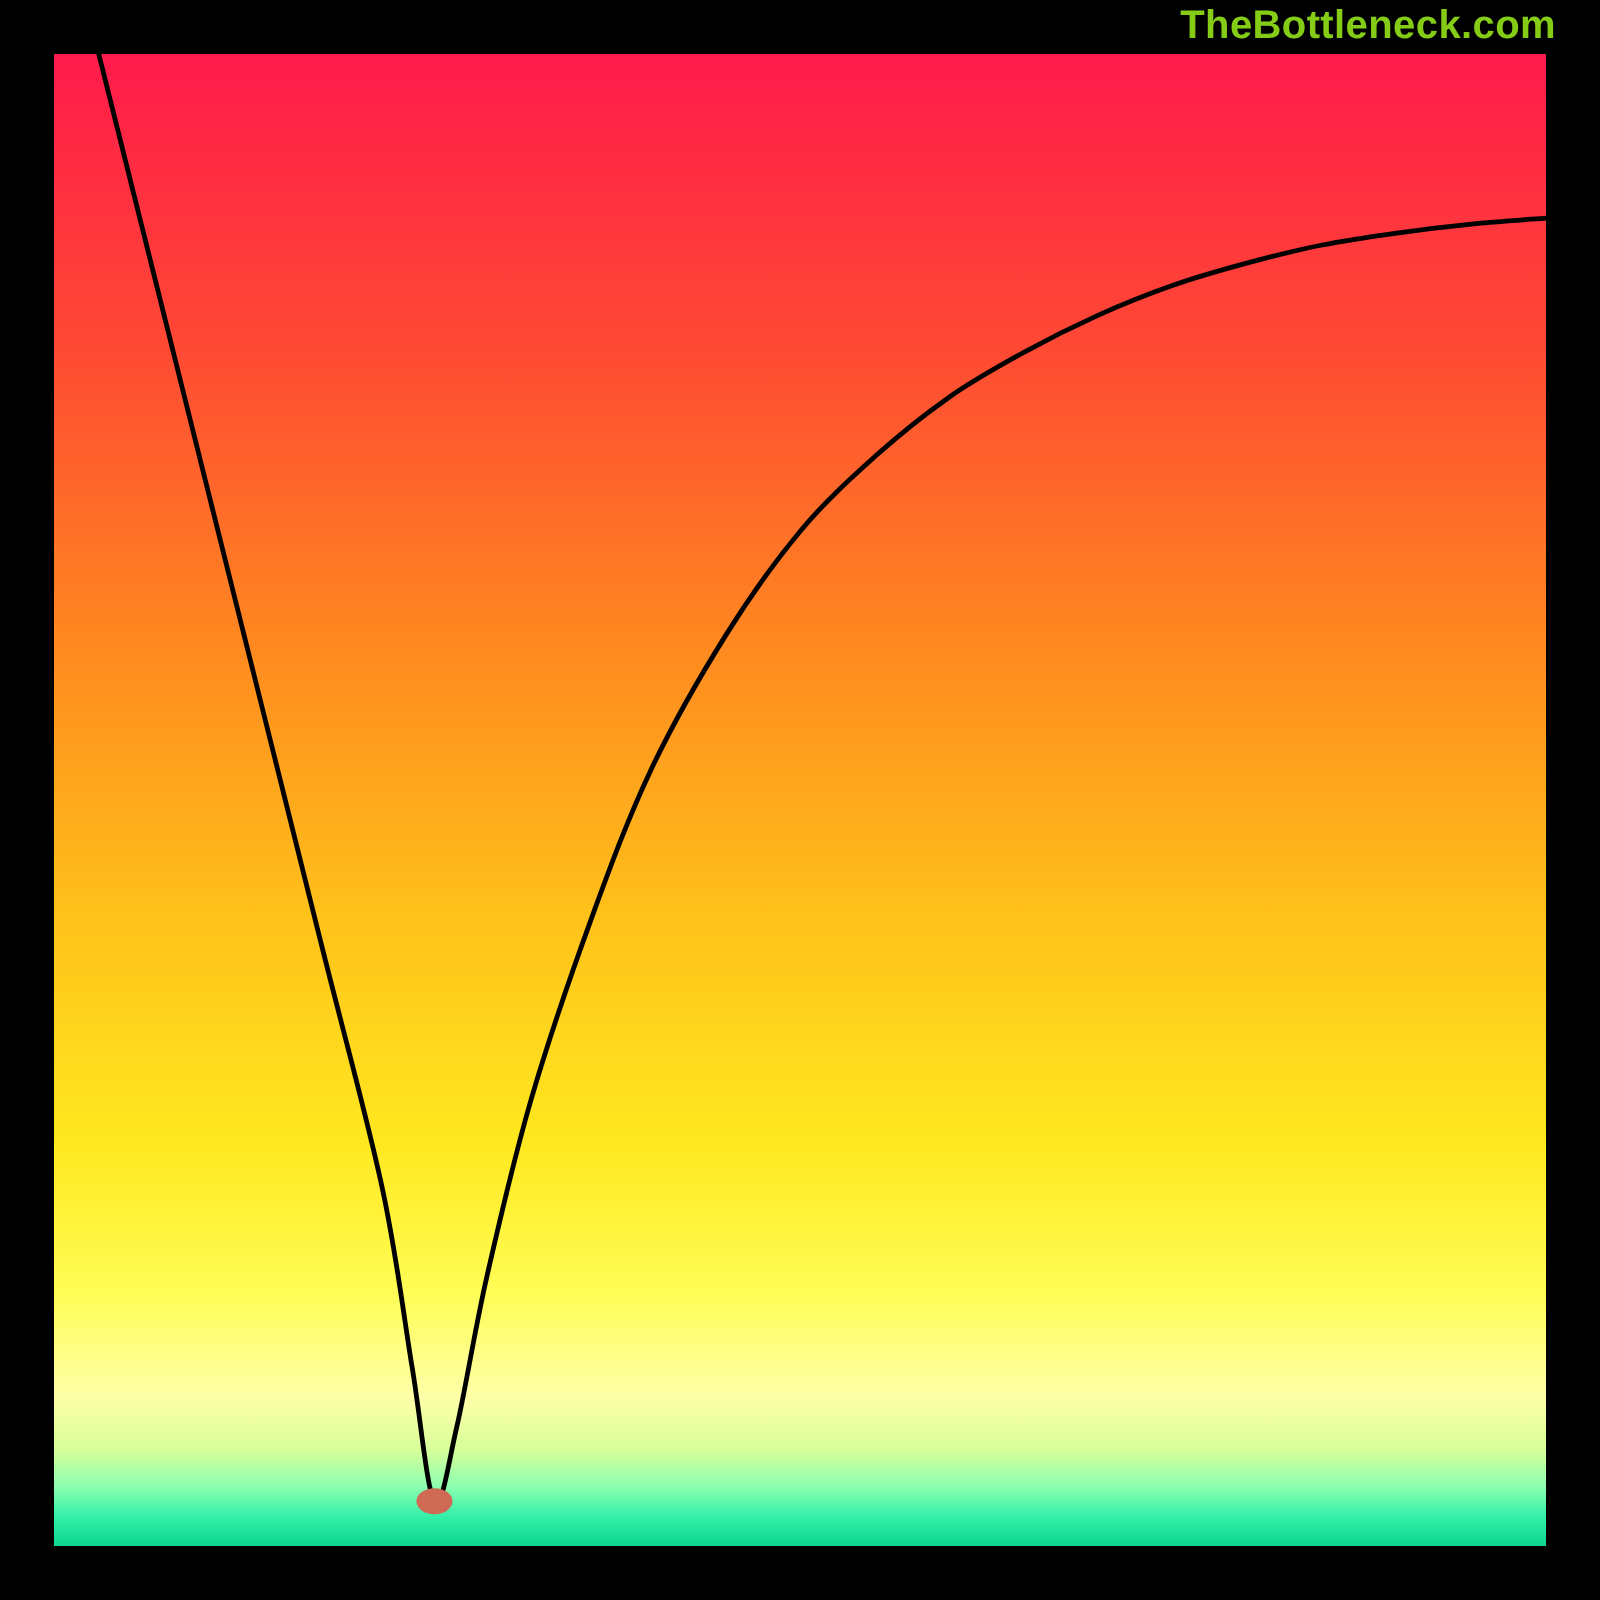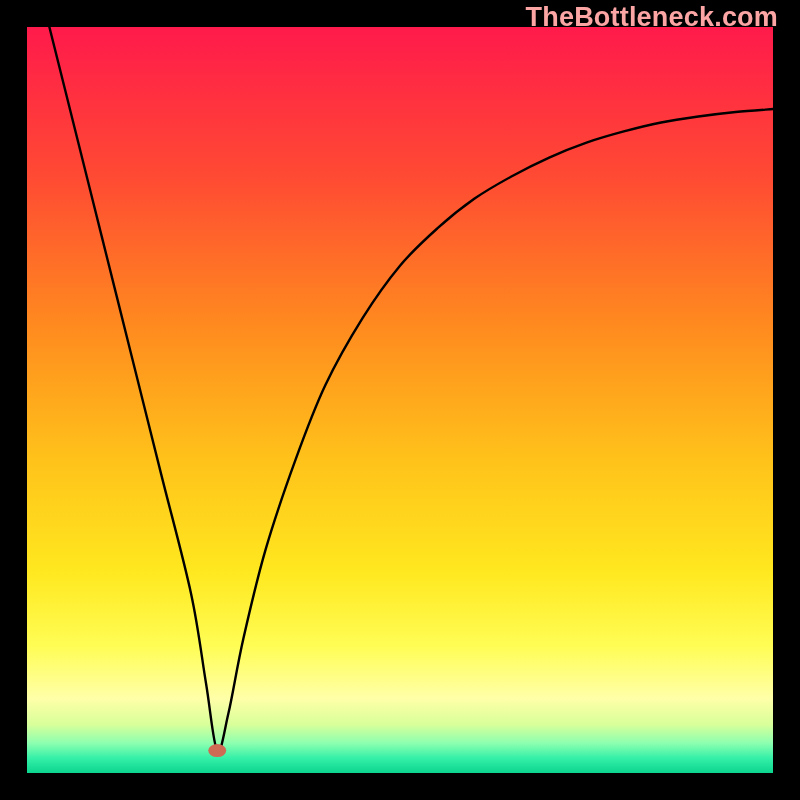--- a/index.html
+++ b/index.html
@@ -17,23 +17,23 @@
     background: #000;
   }
   svg {
     display: block;
   }
   .watermark {
     position: absolute;
     top: 2px;
     right: 22px;
     font-family: Arial, Helvetica, sans-serif;
-    font-size: 27px;
+    font-size: 20px;
     font-weight: 600;
-    color: #fca5a5;
+    color: #84cc16;
     letter-spacing: 0.2px;
     user-select: none;
   }
 </style>
 </head>
 <body>
 
 <div class="chart-wrap">
   <svg id="chart-svg" width="800" height="800" viewBox="0 0 800 800">
     <defs>

